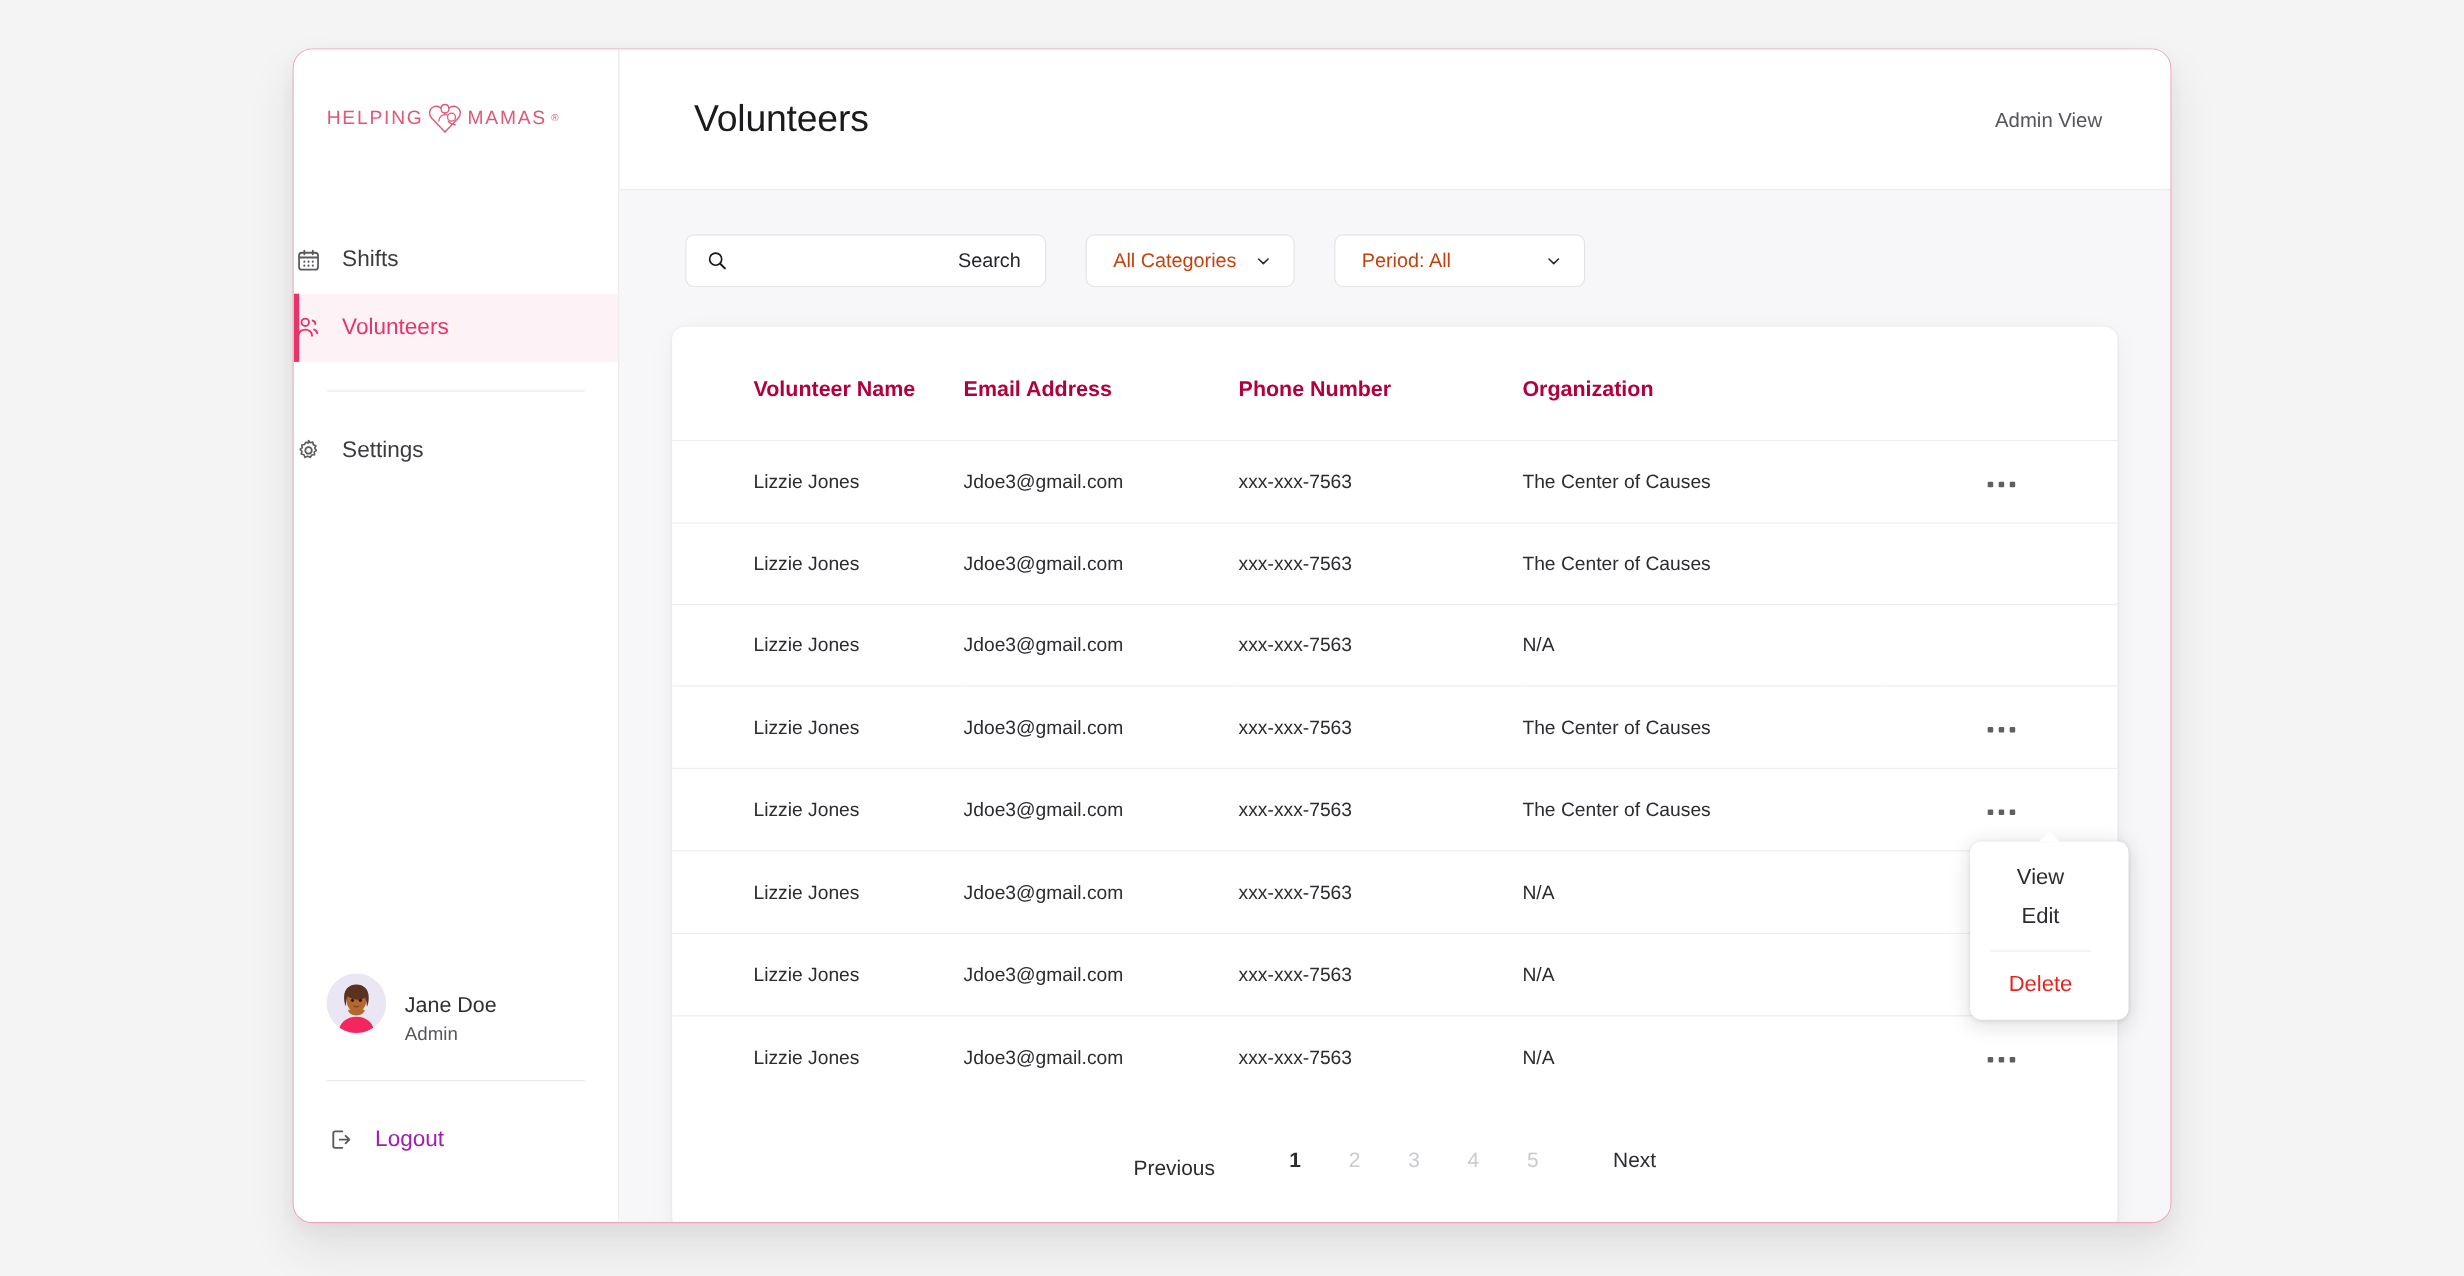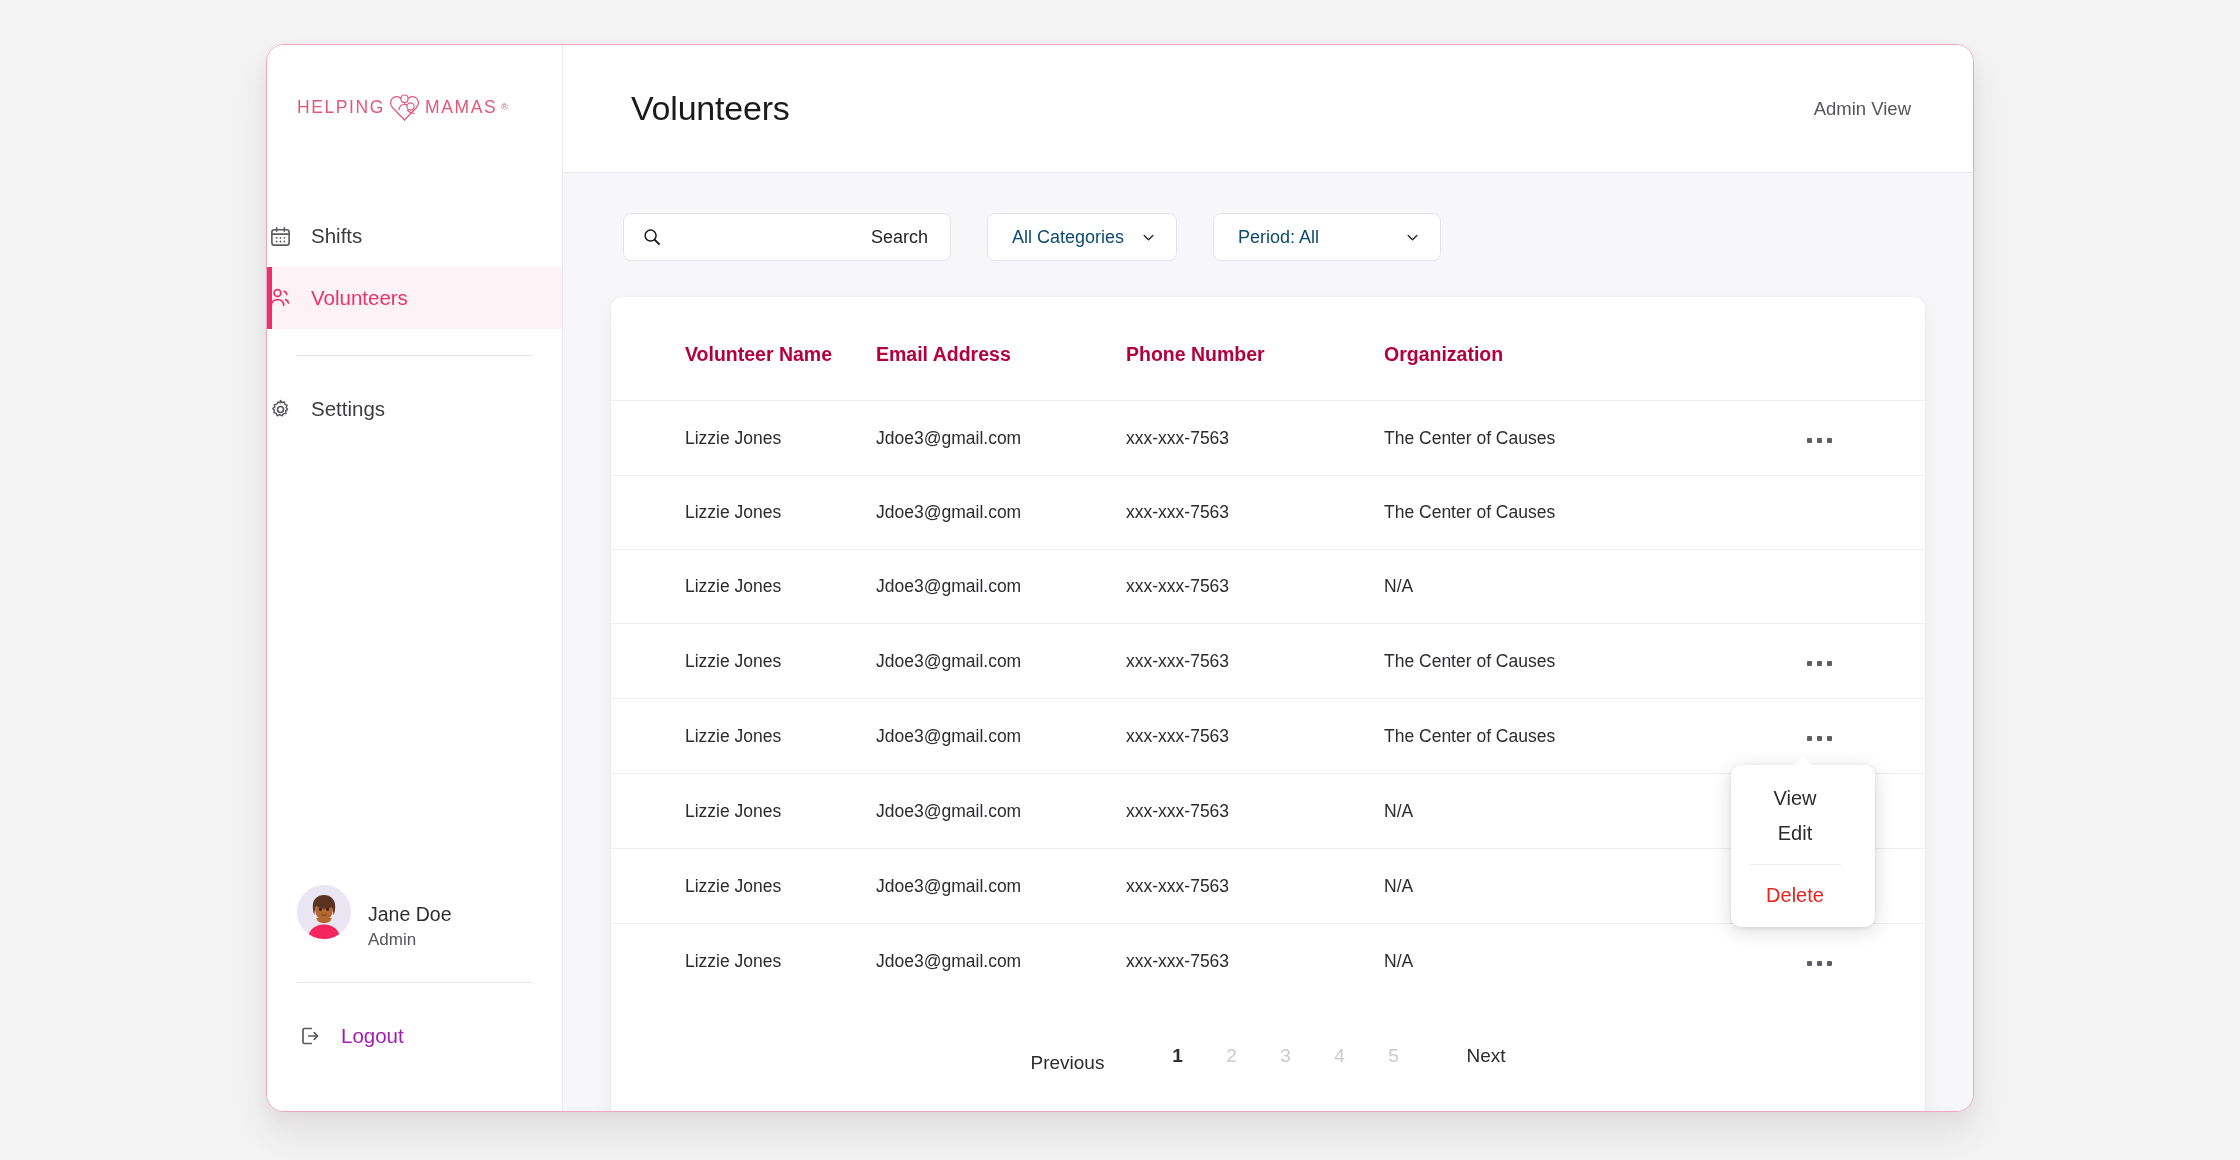--- a/index.html
+++ b/index.html
@@ -212,21 +212,21 @@
     display: flex;
     align-items: center;
     justify-content: space-between;
     padding: 0 20px 0 24px;
     cursor: pointer;
   }
   .dd-categories { width: 190px; }
   .dd-period { width: 228px; }
   .dropdown-label {
     font-size: 18px;
-    color: #0c4a6e;
+    color: #c2410c;
   }
 
   
   .table-card {
     background: #ffffff;
     border-radius: 12px;
     box-shadow: 0 1px 3px rgba(20,20,30,0.07), 0 8px 24px rgba(20,20,30,0.05);
     width: 1314px;
     position: relative;
   }
@@ -268,21 +268,21 @@
     width: 5px; height: 5px;
     background: #5e5e66;
     border-radius: 1px;
     display: block;
   }
 
   
   .ctx-menu {
     position: absolute;
     top: 468px;
-    left: 1120px;
+    left: 1180px;
     width: 144px;
     background: #ffffff;
     border-radius: 10px;
     box-shadow: 0 4px 20px rgba(20,20,30,0.14), 0 1px 4px rgba(20,20,30,0.10);
     padding: 16px 16px 14px 0;
     z-index: 30;
   }
   .ctx-menu::before {
     content: "";
     position: absolute;

